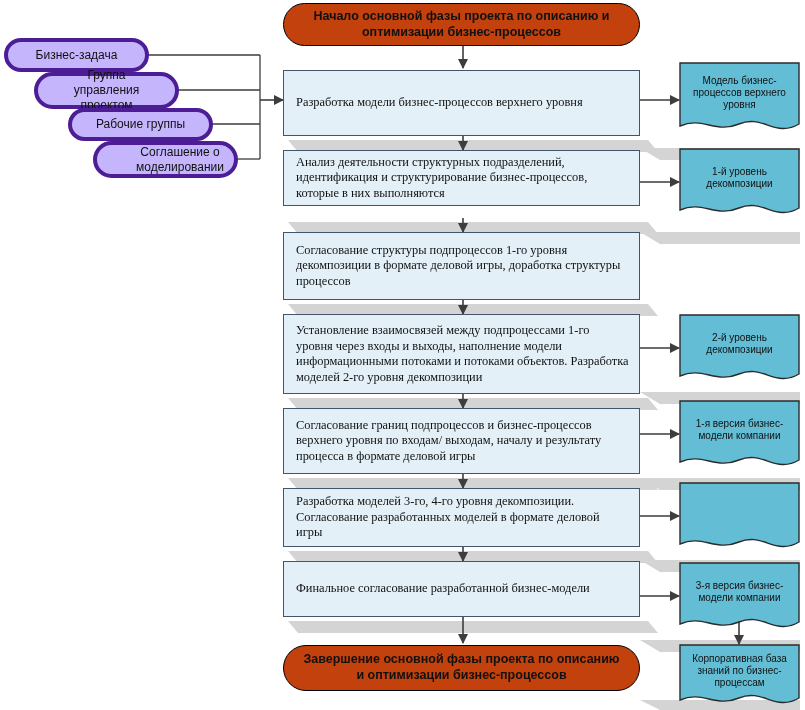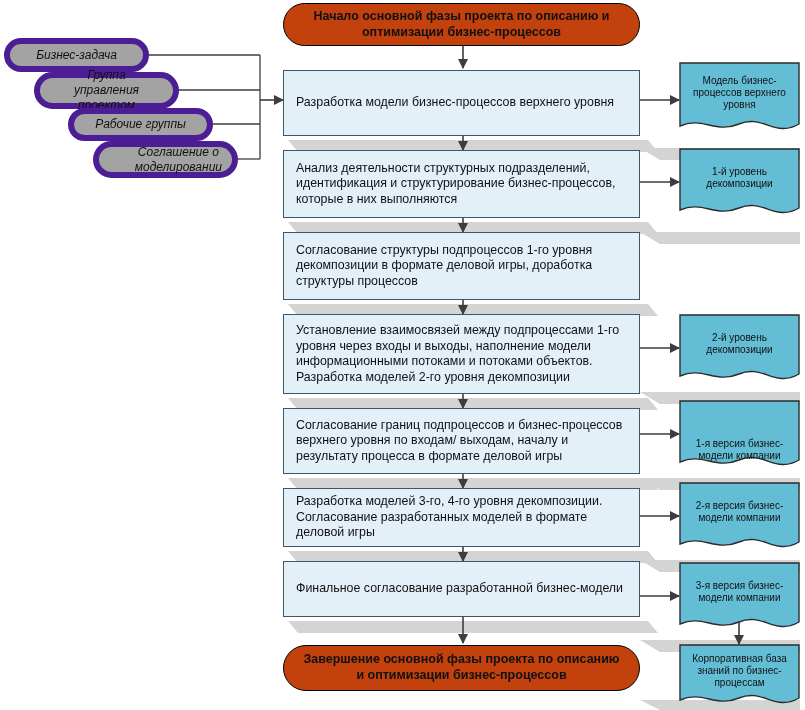--- a/index.html
+++ b/index.html
@@ -43,40 +43,39 @@
     border: 1px solid #000000;
     border-radius: 999px;
     font-size: 12.5px;
     font-weight: bold;
     color: #111111;
     padding: 4px 14px;
   }
 
   
   .pill {
-    background: #a3a3a3;
-    border: 6px solid #4c1d95;
+    background: #c4b5fd;
+    border: 4px solid #4c1d95;
     border-radius: 999px;
     font-size: 12px;
     color: #111111;
     padding: 3px 10px;
-    font-style: italic;
   }
 
   
   .process {
     background: #e4f0f8;
     border: 1px solid #41566b;
     font-size: 12.4px;
     color: #111111;
     justify-content: flex-start;
     text-align: left;
     padding: 8px 10px 8px 12px;
   }
-  .process .txt { display: block; }
+  .process .txt { display: block; font-family: Liberation Serif, serif; }
 
   
   .doc {
     background: transparent;
     border: 0;
     padding: 0;
     display: block;
   }
   .doc .doc-svg {
     position: absolute;
@@ -186,21 +185,21 @@
   </div>
 
   <div class="node pill" style="left:93px; top:141px; width:145px; height:37px;justify-content:flex-end;">
     <span class="multiline">Соглашение о<br>моделировании</span>
   </div>
 
   <div class="node process" style="left:283px; top:70px; width:357px; height:66px;">
     <span class="txt">Разработка модели бизнес-процессов верхнего уровня</span>
   </div>
 
-  <div class="node process" style="left:283px; top:150px; width:357px; height:68px;">
+  <div class="node process" style="left:283px; top:150px; width:357px; height:56px;">
     <span class="txt">Анализ деятельности структурных подразделений, идентификация и структурирование бизнес-процессов, которые в них выполняются</span>
   </div>
 
   <div class="node process" style="left:283px; top:232px; width:357px; height:68px;">
     <span class="txt">Согласование структуры подпроцессов 1-го уровня декомпозиции в формате деловой игры, доработка структуры процессов</span>
   </div>
 
   <div class="node process" style="left:283px; top:314px; width:357px; height:80px;justify-content:center;">
     <span class="txt">Установление взаимосвязей между подпроцессами 1-го уровня через входы и выходы, наполнение модели информационными потоками и потоками объектов. Разработка моделей 2-го уровня декомпозиции</span>
   </div>
@@ -239,28 +238,27 @@
     <svg class="doc-svg" viewBox="0 0 121 74" preserveAspectRatio="none">
       <path d="M1,1 L120,1 L120,60 C96,74 84,50 60,60 C36,70 24,52 1,62 Z" fill="#63bdd5" stroke="#2b2b2b" stroke-width="1.4"></path>
     </svg>
     <div class="doc-label" style="height:60px;">2-й уровень декомпозиции</div>
   </div>
 
   <div class="node doc" style="left:679px; top:400px; width:121px; height:74px;">
     <svg class="doc-svg" viewBox="0 0 121 74" preserveAspectRatio="none">
       <path d="M1,1 L120,1 L120,60 C96,74 84,50 60,60 C36,70 24,52 1,62 Z" fill="#63bdd5" stroke="#2b2b2b" stroke-width="1.4"></path>
     </svg>
-    <div class="doc-label" style="height:60px;margin-top:20px;">1-я версия бизнес-модели компании</div>
+    <div class="doc-label" style="height:60px;">1-я версия бизнес-модели компании</div>
   </div>
 
   <div class="node doc" style="left:679px; top:482px; width:121px; height:74px;">
     <svg class="doc-svg" viewBox="0 0 121 74" preserveAspectRatio="none">
       <path d="M1,1 L120,1 L120,60 C96,74 84,50 60,60 C36,70 24,52 1,62 Z" fill="#63bdd5" stroke="#2b2b2b" stroke-width="1.4"></path>
     </svg>
-    <div class="doc-label" style="height:60px;">2-я версия бизнес-модели компании</div>
   </div>
 
   <div class="node doc" style="left:679px; top:562px; width:121px; height:74px;">
     <svg class="doc-svg" viewBox="0 0 121 74" preserveAspectRatio="none">
       <path d="M1,1 L120,1 L120,60 C96,74 84,50 60,60 C36,70 24,52 1,62 Z" fill="#63bdd5" stroke="#2b2b2b" stroke-width="1.4"></path>
     </svg>
     <div class="doc-label" style="height:60px;">3-я версия бизнес-модели компании</div>
   </div>
 
   <div class="node doc" style="left:679px; top:644px; width:121px; height:66px;">

